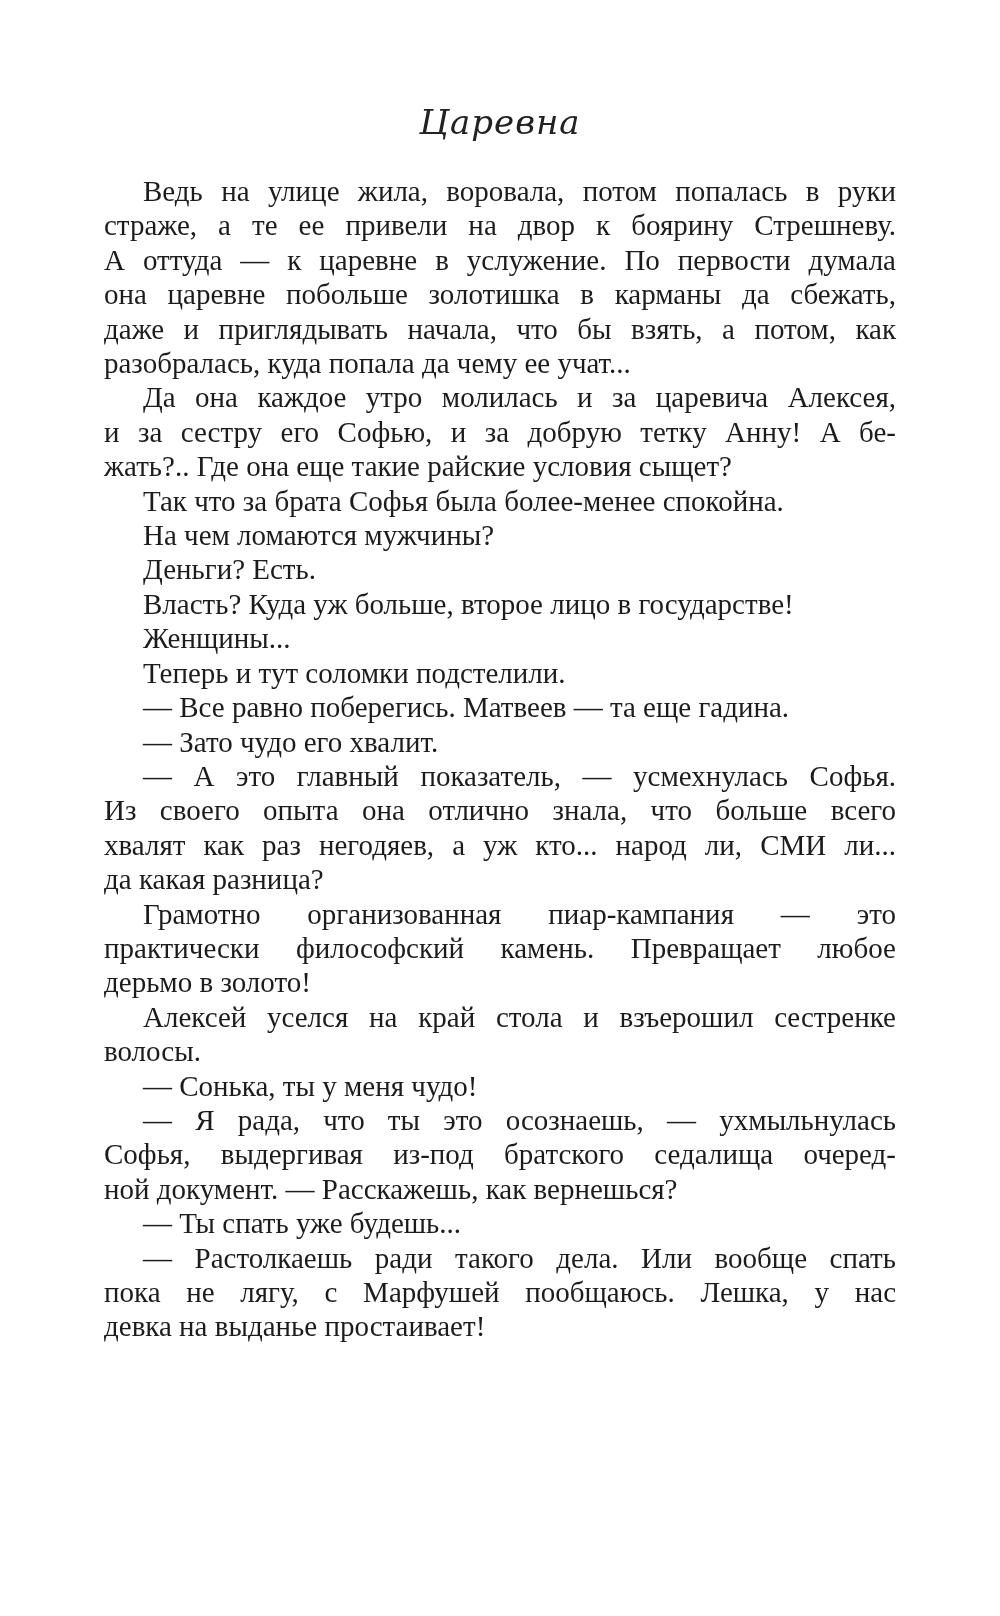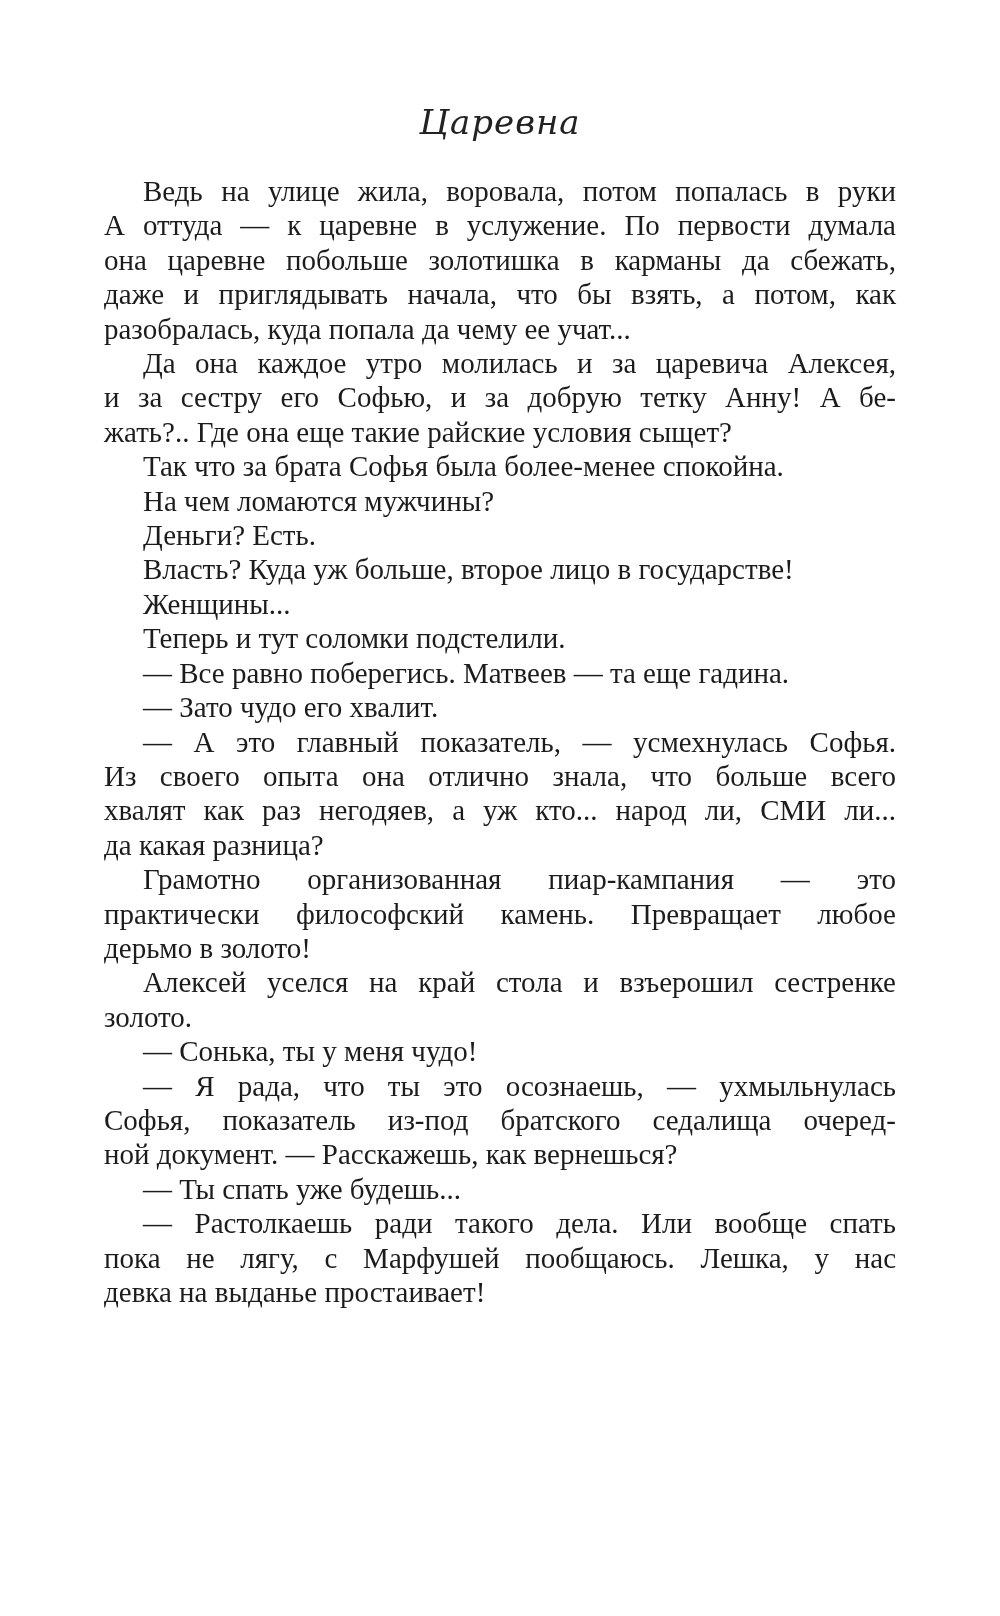--- a/index.html
+++ b/index.html
@@ -65,20 +65,21 @@
 </style>
 </head>
 <body>
 
 <div class="page">
   <div class="running-head">Царевна</div>
 
   <div class="text-block">
       <div class="para indent">
         <div class="line first">Ведь на улице жила, воровала, потом попалась в руки</div>
+        <div class="line">страже, а те ее привели на двор к боярину Стрешневу.</div>
         <div class="line">А оттуда — к царевне в услужение. По первости думала</div>
         <div class="line">она царевне побольше золотишка в карманы да сбежать,</div>
         <div class="line">даже и приглядывать начала, что бы взять, а потом, как</div>
         <div class="line last">разобралась, куда попала да чему ее учат...</div>
       </div>
       <div class="para indent">
         <div class="line first">Да она каждое утро молилась и за царевича Алексея,</div>
         <div class="line">и за сестру его Софью, и за добрую тетку Анну! А бе-</div>
         <div class="line last">жать?.. Где она еще такие райские условия сыщет?</div>
       </div>
@@ -112,28 +113,28 @@
         <div class="line">хвалят как раз негодяев, а уж кто... народ ли, СМИ ли...</div>
         <div class="line last">да какая разница?</div>
       </div>
       <div class="para indent">
         <div class="line first">Грамотно организованная пиар-кампания — это</div>
         <div class="line">практически философский камень. Превращает любое</div>
         <div class="line last">дерьмо в золото!</div>
       </div>
       <div class="para indent">
         <div class="line first">Алексей уселся на край стола и взъерошил сестренке</div>
-        <div class="line last">золото.</div>
+        <div class="line last">волосы.</div>
       </div>
       <div class="para indent">
         <div class="line first last">— Сонька, ты у меня чудо!</div>
       </div>
       <div class="para indent">
         <div class="line first">— Я рада, что ты это осознаешь, — ухмыльнулась</div>
-        <div class="line">Софья, показатель из-под братского седалища очеред-</div>
+        <div class="line">Софья, выдергивая из-под братского седалища очеред-</div>
         <div class="line last">ной документ. — Расскажешь, как вернешься?</div>
       </div>
       <div class="para indent">
         <div class="line first last">— Ты спать уже будешь...</div>
       </div>
       <div class="para indent">
         <div class="line first">— Растолкаешь ради такого дела. Или вообще спать</div>
         <div class="line">пока не лягу, с Марфушей пообщаюсь. Лешка, у нас</div>
         <div class="line last">девка на выданье простаивает!</div>
       </div>

